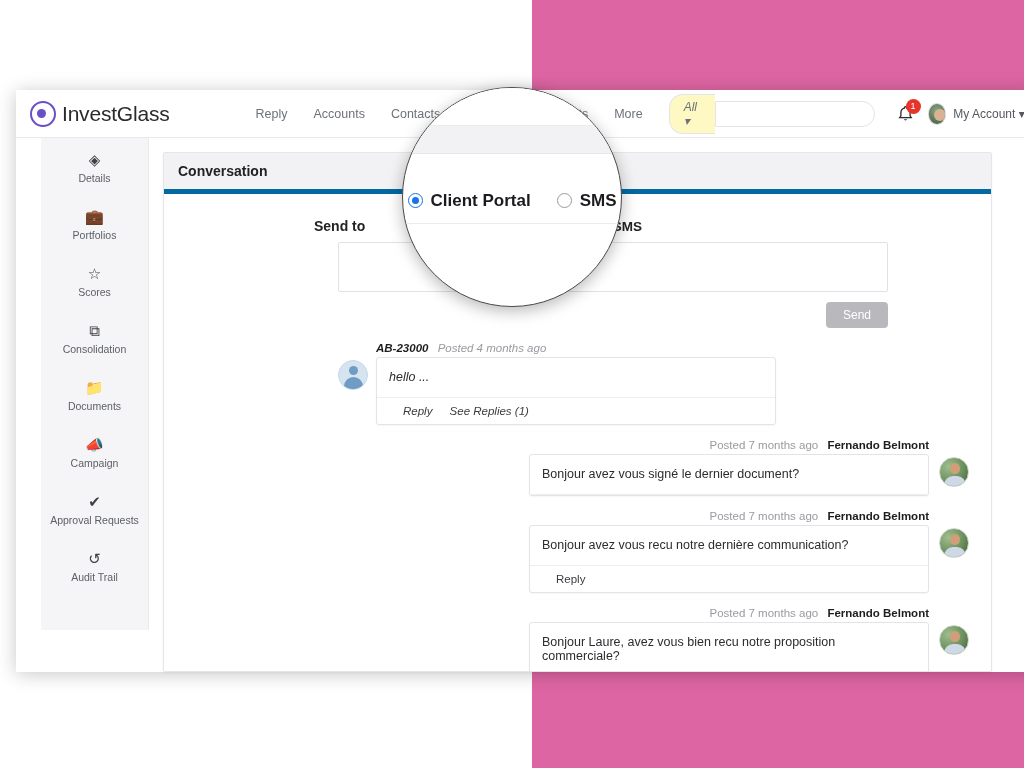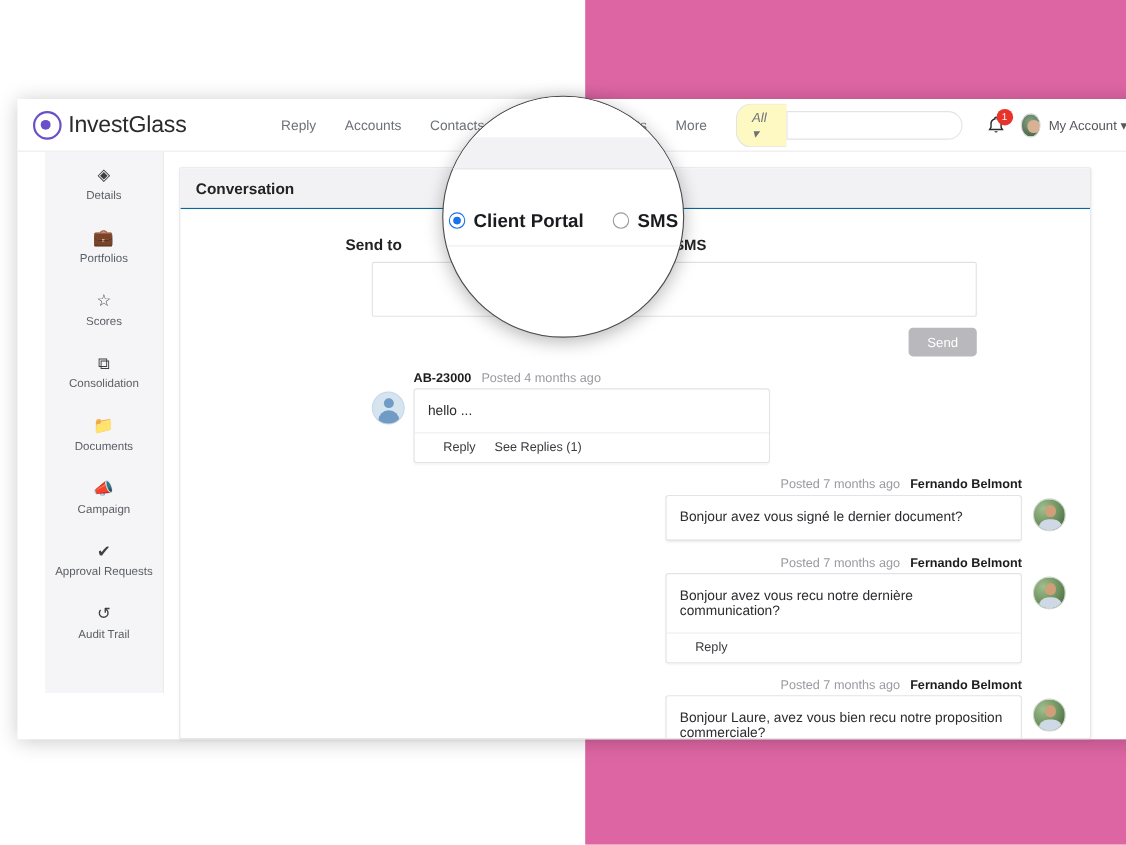--- a/index.html
+++ b/index.html
@@ -171,21 +171,21 @@
   #content-card {
     background: #ffffff;
     border: 1px solid #e6e6e9;
     border-radius: 2px;
     box-shadow: 0 1px 3px rgba(0,0,0,0.05);
     height: 520px;
     overflow: hidden;
   }
   #card-header {
     background: #f2f2f4;
-    border-bottom: 1px solid #0369a1;
+    border-bottom: 5px solid #0369a1;
     padding: 10px 14px;
     font-size: 14px;
     font-weight: bold;
     color: #222;
   }
   #card-body { padding: 16px 22px 0 22px; }
 
   
   #compose-row {
     display: flex; align-items: center; gap: 12px;
@@ -239,37 +239,37 @@
     font-family: "Liberation Sans", sans-serif;
   }
 
   
   #thread { padding: 8px 0 0 0; }
   .msg { display: flex; margin-bottom: 14px; }
   .msg.left { padding-left: 152px; }
   .msg.right { padding-left: 248px; justify-content: flex-end; }
 
   .msg-col { display: flex; flex-direction: column; }
-  .msg.left .msg-col { align-items: flex-start; }
+  .msg.left .msg-col { align-items: flex-start; font-style: italic; }
   .msg.right .msg-col { align-items: flex-end; }
 
   .meta {
     font-size: 11.5px;
     margin-bottom: 3px;
     white-space: nowrap;
   }
   .meta .author { font-weight: bold; color: #1d1d1f; }
   .meta .time { color: #9a9aa0; }
   .meta .author + .time, .meta .time + .author { margin-left: 6px; }
 
   .bubble {
     border: 1px solid #e4e4e8;
     border-radius: 3px;
     background: #ffffff;
-    width: 324px;
+    width: 400px;
     box-shadow: 0 1px 2px rgba(0,0,0,0.04);
   }
   .bubble-text {
     font-size: 12.5px; color: #2c2c30;
     padding: 12px 12px 13px 12px;
     border-bottom: 1px solid #eeeef1;
   }
   .bubble-actions {
     padding: 7px 12px;
     font-size: 11.5px;

